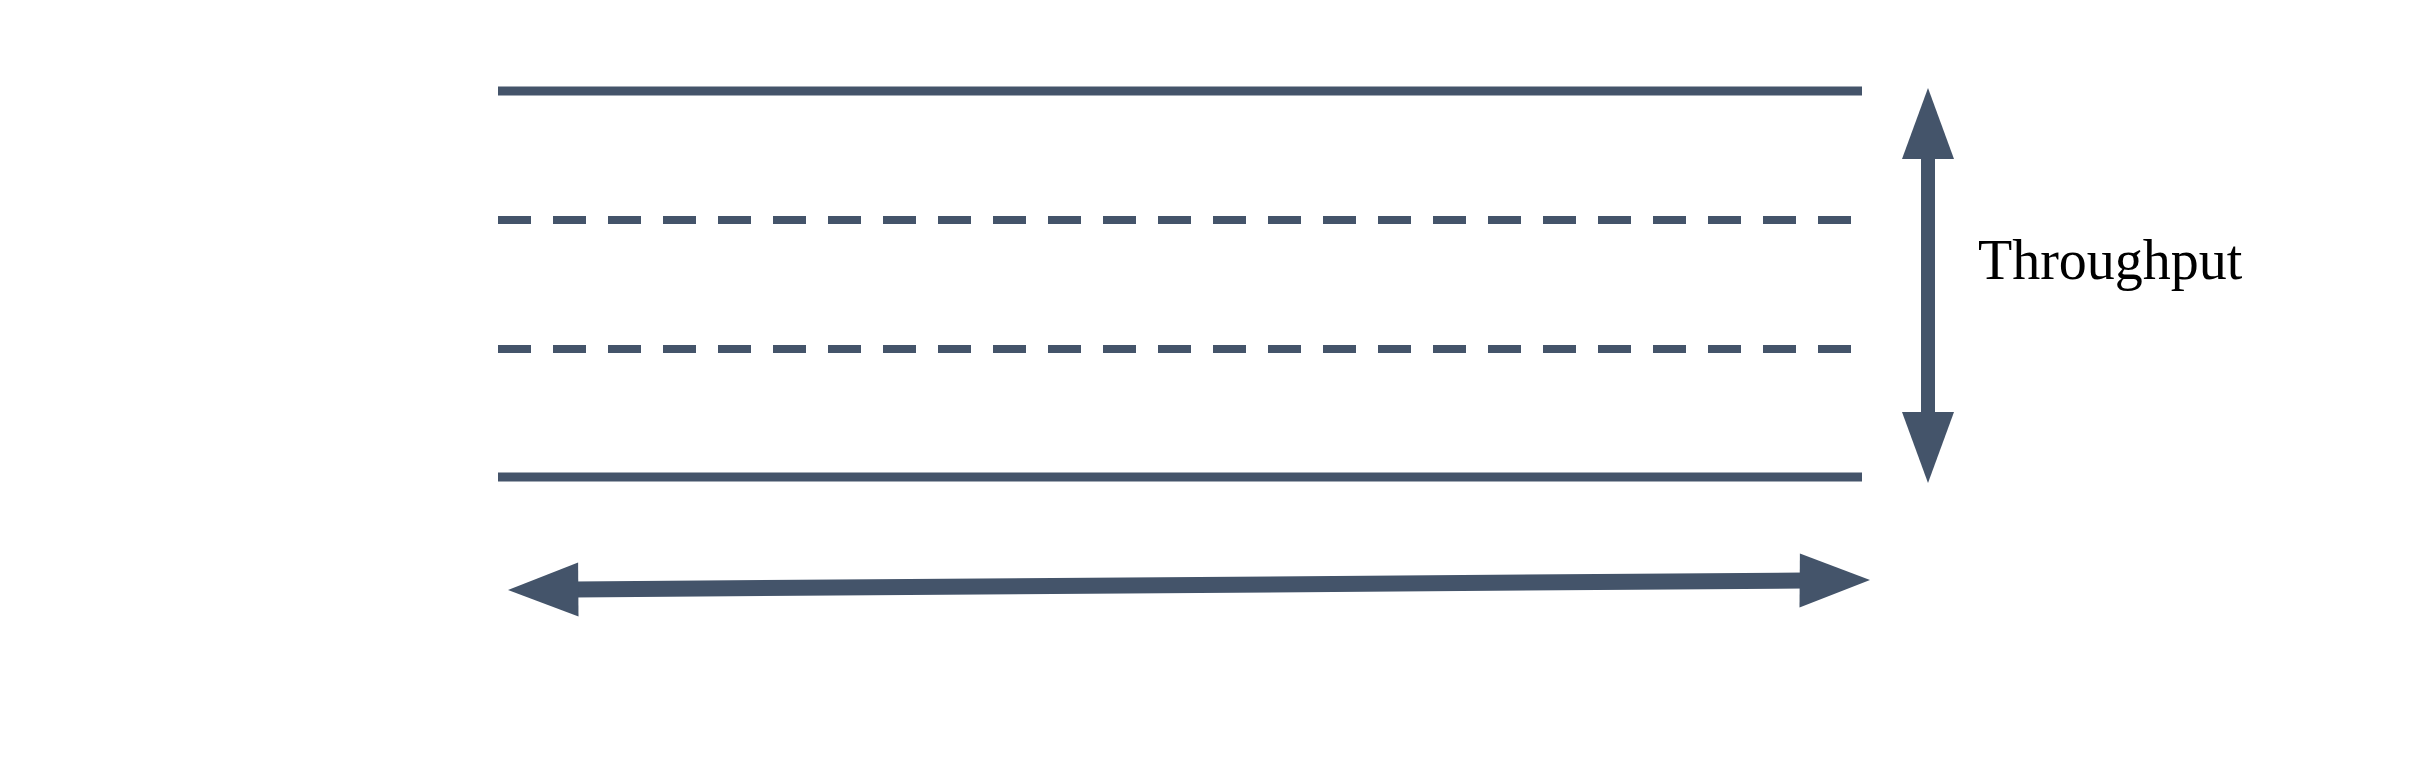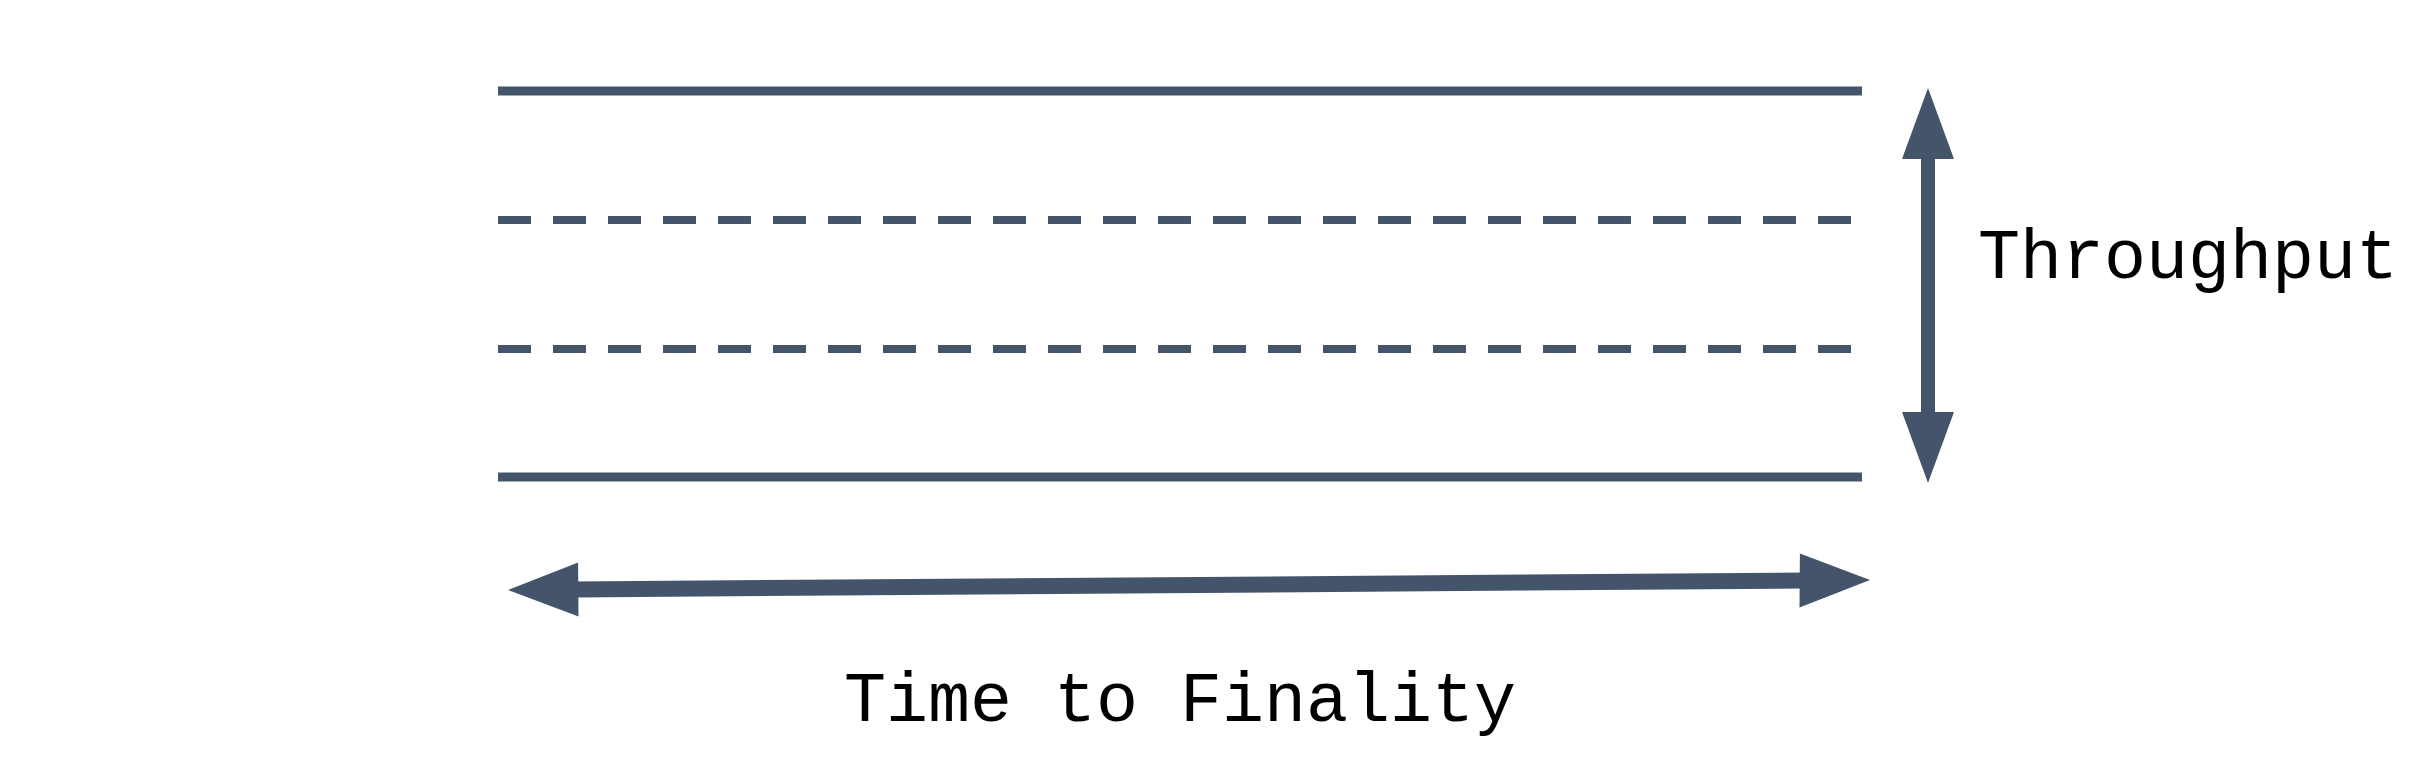--- a/index.html
+++ b/index.html
@@ -20,24 +20,24 @@
   .diagram-svg {
     position: absolute;
     left: 0; top: 0;
     width: 2410px;
     height: 780px;
     display: block;
   }
   .axis-label {
     position: absolute;
     color: var(--label-text);
-    font-size: 70px;
+    font-size: 56px;
     line-height: 70px;
     white-space: nowrap;
-    font-family: Liberation Mono, monospace;
+    font-family: Liberation Serif, serif;
   }
   .throughput-label {
     left: 1978px;
     top: 225px;
   }
   .ttf-label {
     left: 1180px;
     top: 668px;
     transform: translateX(-50%);
   }
@@ -64,15 +64,14 @@
 
     <g>
       <line x1="574" y1="589.5" x2="1804" y2="580.5" stroke="var(--accent)" stroke-width="16"></line>
       <polygon points="508,590 578.5,616.5 578.1,562.5" fill="var(--accent)"></polygon>
       <polygon points="1870,580 1799.5,607.5 1799.9,553.5" fill="var(--accent)"></polygon>
     </g>
   </svg>
 
   <div class="axis-label throughput-label">Throughput</div>
 
-  <div class="axis-label ttf-label">Time to Finality</div>
 
 </div>
 
 </body></html>

